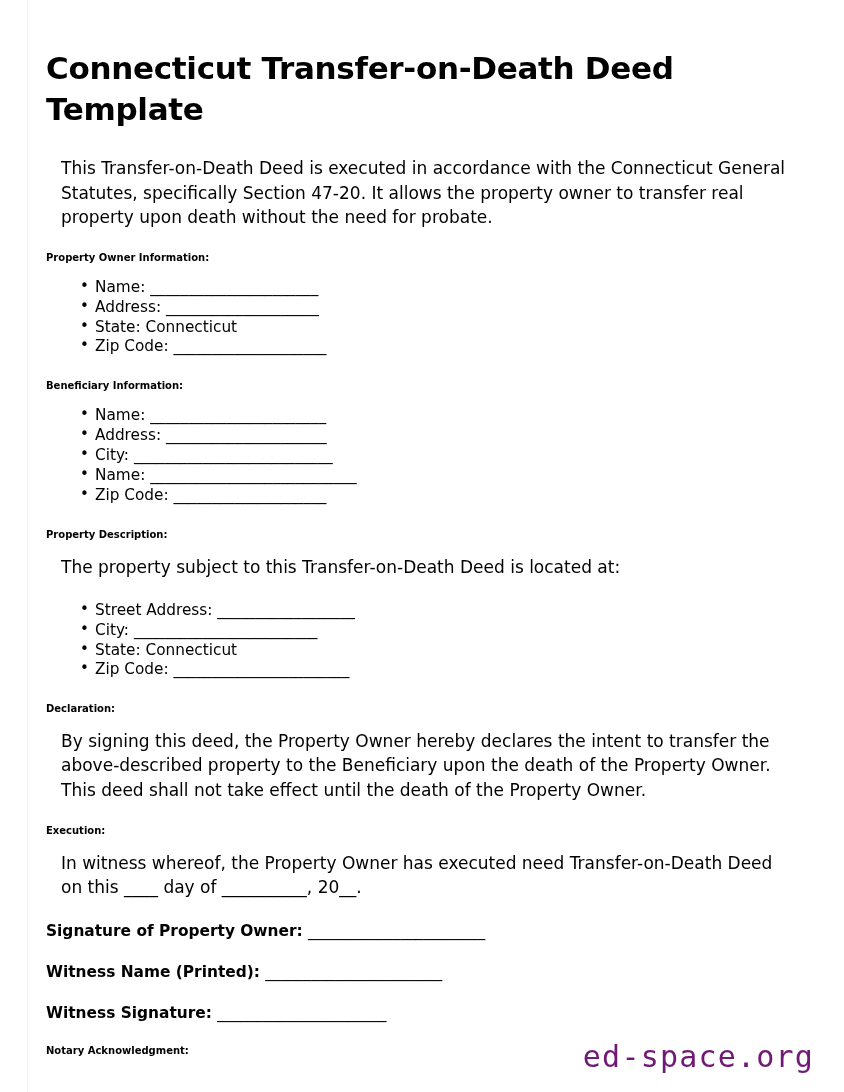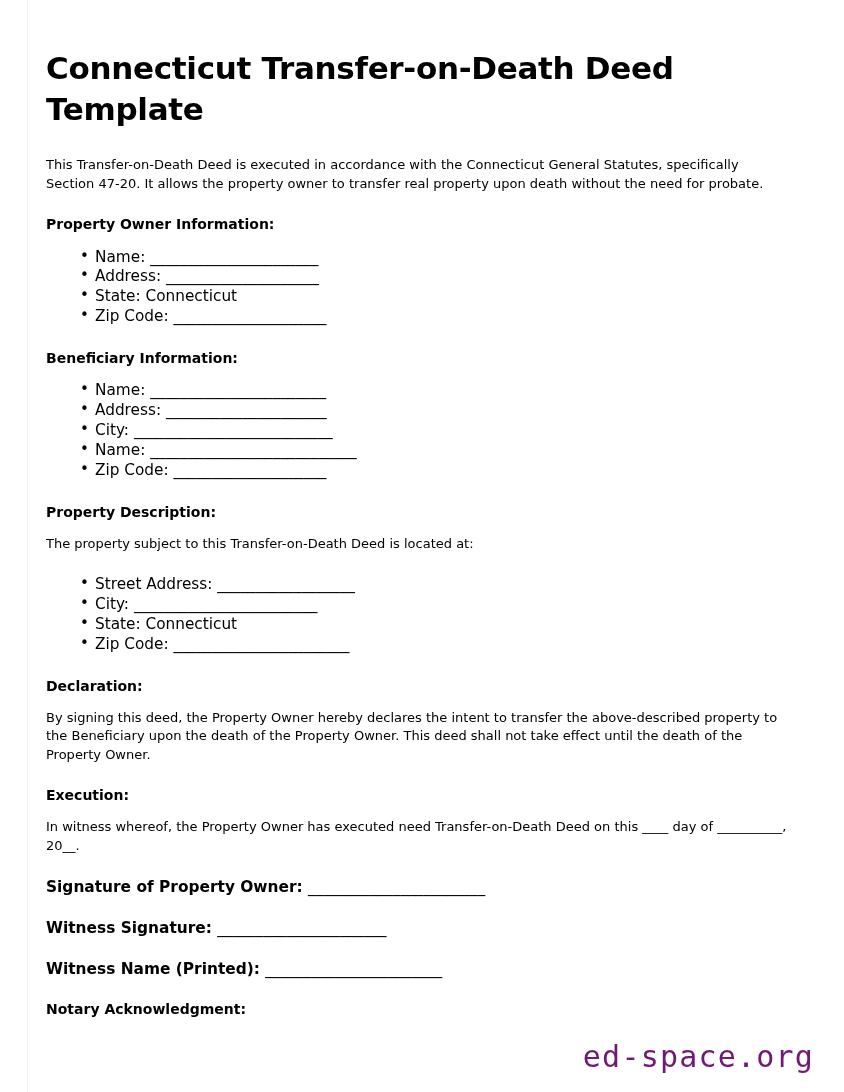--- a/index.html
+++ b/index.html
@@ -34,27 +34,27 @@
   }
   h1.doc-title {
     font-size: 31px;
     font-weight: bold;
     line-height: 1.33;
     margin: 0 0 26px 0;
     letter-spacing: -0.3px;
     max-width: 700px;
   }
   p.body-text {
-    font-size: 13px;
+    font-size: 17px;
     line-height: 1.42;
-    margin: 0 0 22px 0;
+    margin: 0 0 22px 15px;
     max-width: 745px;
   }
   h2.section-heading {
-    font-size: 14px;
+    font-size: 10px;
     font-weight: bold;
     line-height: 1.3;
     margin: 0 0 14px 0;
   }
   ul.field-list {
     list-style: none;
     margin: 12px 0 22px 0;
     padding: 0 0 0 34px;
   }
   ul.field-list li {
@@ -131,21 +131,21 @@
   </ul>
 
   <h2 class="section-heading">Declaration:</h2>
   <p class="body-text declaration-block">By signing this deed, the Property Owner hereby declares the intent to transfer the above-described property to the Beneficiary upon the death of the Property Owner. This deed shall not take effect until the death of the Property Owner.</p>
 
   <h2 class="section-heading">Execution:</h2>
   <p class="body-text">In witness whereof, the Property Owner has executed need Transfer-on-Death Deed on this ____ day of __________, 20__.</p>
 
   <div class="sig-line"><span>Signature of Property Owner: </span><span class="blank">_______________________</span></div>
 
+  <div class="sig-line"><span>Witness Name (Printed): </span><span class="blank">_______________________</span></div>
+
   <div class="sig-line"><span>Witness Signature: </span><span class="blank">______________________</span></div>
-
-  <div class="sig-line"><span>Witness Name (Printed): </span><span class="blank">_______________________</span></div>
 
   <h2 class="section-heading">Notary Acknowledgment:</h2>
 
   <div class="watermark">ed-space.org</div>
 
 </div>
 
 </body></html>

